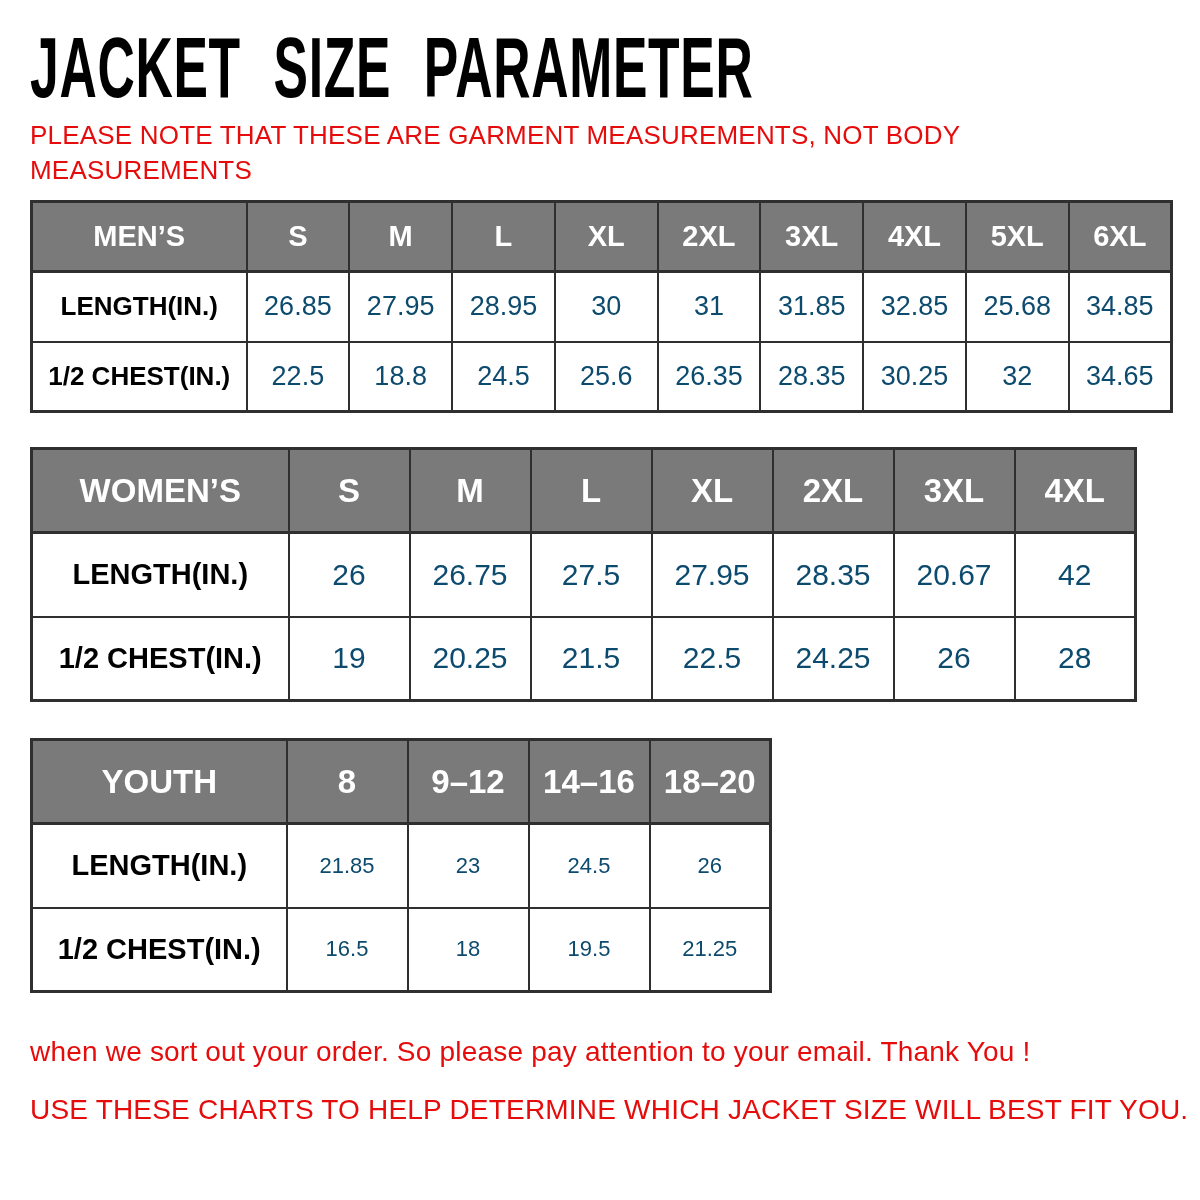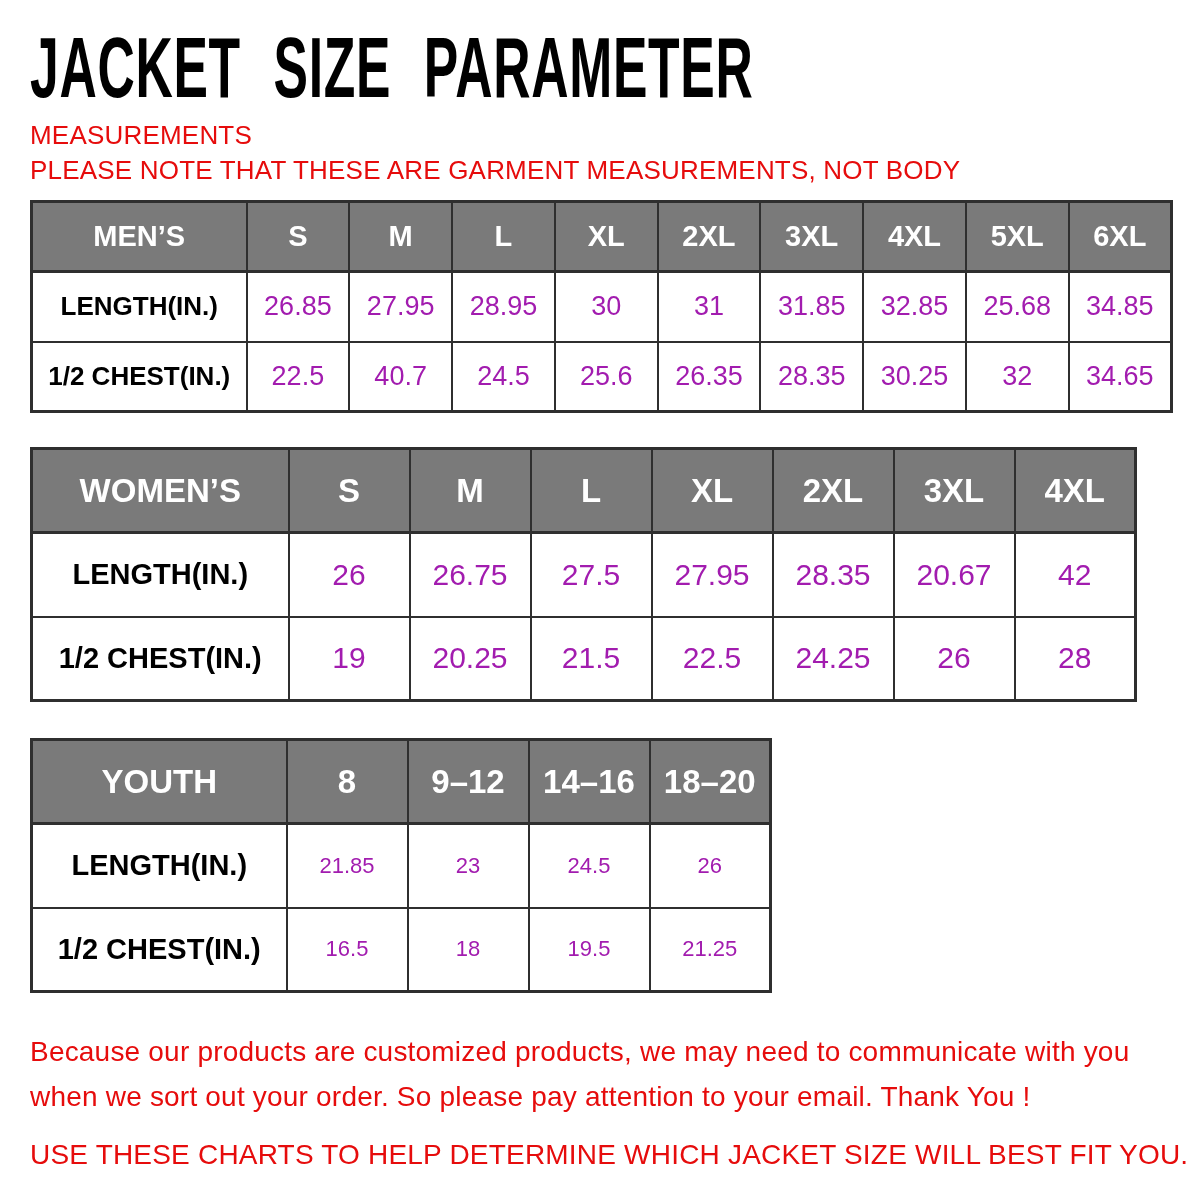--- a/index.html
+++ b/index.html
@@ -52,21 +52,21 @@
     text-align: center;
     vertical-align: middle;
     padding: 0;
   }
   table.size-table th {
     background: var(--header-bg);
     color: var(--header-text);
     font-weight: bold;
     border-bottom-width: 3px;
   }
-  table.size-table td { color: #a21caf; font-weight: normal; }
+  table.size-table td { color: #0c4a6e; font-weight: normal; }
   table.size-table td.rowlabel { font-weight: bold; color: #000000; }
 
   
   table.mens { width: 1143px; margin-top: 12px; }
   table.mens th { height: 70px; font-size: 29px; }
   table.mens td { height: 70px; font-size: 27px; }
   table.mens td.rowlabel { font-size: 26px; }
 
   
   table.womens { width: 1107px; margin-top: 34px; border-radius: 28px; }
@@ -95,22 +95,22 @@
   }
 </style>
 </head>
 <body>
 
 <div class="page">
 
   <h1 class="title">JACKET SIZE PARAMETER</h1>
 
   <div class="subtitle">
+    <div>PLEASE NOTE THAT THESE ARE GARMENT MEASUREMENTS, NOT BODY</div>
     <div>MEASUREMENTS</div>
-    <div>PLEASE NOTE THAT THESE ARE GARMENT MEASUREMENTS, NOT BODY</div>
   </div>
 
   <table class="size-table mens">
       <colgroup>
         <col style="width: 215px;">
         <col>
         <col>
         <col>
         <col>
         <col>
@@ -142,21 +142,21 @@
           <td>30</td>
           <td>31</td>
           <td>31.85</td>
           <td>32.85</td>
           <td>25.68</td>
           <td>34.85</td>
         </tr>
         <tr>
           <td class="rowlabel">1/2 CHEST(IN.)</td>
           <td>22.5</td>
-          <td>40.7</td>
+          <td>18.8</td>
           <td>24.5</td>
           <td>25.6</td>
           <td>26.35</td>
           <td>28.35</td>
           <td>30.25</td>
           <td>32</td>
           <td>34.65</td>
         </tr>
       </tbody>
     </table>
@@ -237,19 +237,18 @@
           <td class="rowlabel">1/2 CHEST(IN.)</td>
           <td>16.5</td>
           <td>18</td>
           <td>19.5</td>
           <td>21.25</td>
         </tr>
       </tbody>
     </table>
 
   <div class="footer-note">
-    <div>Because our products are customized products, we may need to communicate with you</div>
     <div>when we sort out your order. So please pay attention to your email. Thank You !</div>
   </div>
 
   <div class="footer-note usage-note">USE THESE CHARTS TO HELP DETERMINE WHICH JACKET SIZE WILL BEST FIT YOU.</div>
 
 </div>
 
 </body></html>

